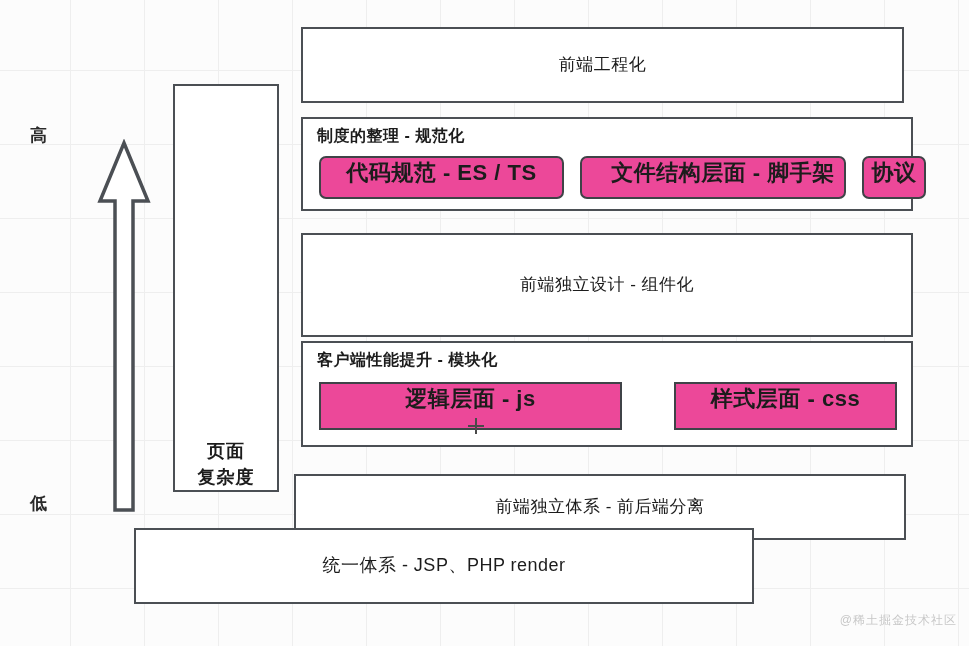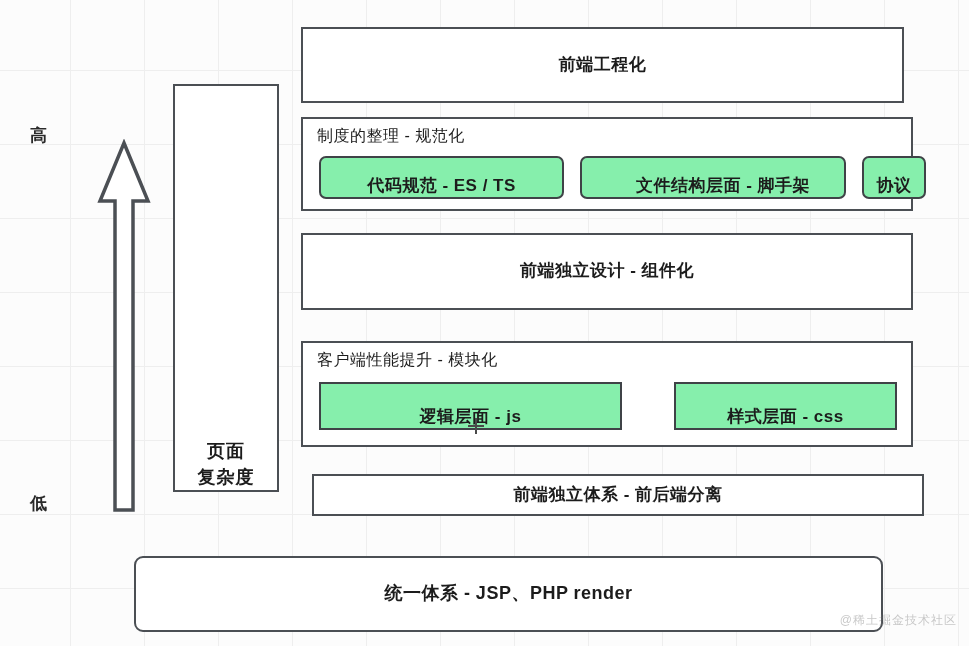--- a/index.html
+++ b/index.html
@@ -29,53 +29,53 @@
   
   .box {
     position: absolute;
     box-sizing: border-box;
     background: #ffffff;
     border: 2px solid #4b4f54;
     display: flex;
     align-items: center;
     justify-content: center;
     color: #1c1c1c;
-    font-weight: bold;
+    font-weight: normal;
   }
   .box .label {
     font-size: 17px;
     letter-spacing: 0.5px;
     line-height: 1.3;
   }
 
   
   .layer-group {
     position: absolute;
     box-sizing: border-box;
     background: #ffffff;
     border: 2px solid #4b4f54;
   }
   .group-title {
     position: absolute;
     left: 14px;
     top: 7px;
     font-size: 16px;
-    font-weight: normal;
+    font-weight: bold;
     color: #1c1c1c;
     letter-spacing: 0.5px;
   }
   .subbox {
     position: absolute;
     box-sizing: border-box;
-    background: #86efac;
+    background: #ec4899;
     border: 2px solid #3f4347;
     display: flex;
-    align-items: flex-end;
+    align-items: flex-start;
     justify-content: center;
-    font-size: 17px;
+    font-size: 22px;
     font-weight: bold;
     color: #1c1c1c;
     letter-spacing: 0.5px;
   }
   .subbox.rounded { border-radius: 7px; }
 
   
   .axis-label {
     position: absolute;
     font-size: 17px;
@@ -177,39 +177,39 @@
       <span>代码规范 - ES / TS</span>
     </div>
     <div class="subbox rounded" style="left:277px; top:37px; width:266px; height:43px;padding-left:20px;">
       <span>文件结构层面 - 脚手架</span>
     </div>
     <div class="subbox rounded" style="left:559px; top:37px; width:64px; height:43px;">
       <span>协议</span>
     </div>
   </div>
 
-  <div class="box" style="left:301px; top:233px; width:612px; height:77px;">
+  <div class="box" style="left:301px; top:233px; width:612px; height:104px;">
     <span class="label">前端独立设计 - 组件化</span>
   </div>
 
   <div class="layer-group" style="left:301px; top:341px; width:612px; height:106px;">
     <div class="group-title">客户端性能提升 - 模块化</div>
     <div class="subbox" style="left:16px; top:39px; width:303px; height:48px;">
       <span>逻辑层面 - js</span>
     </div>
     <div class="subbox" style="left:371px; top:39px; width:223px; height:48px;">
       <span>样式层面 - css</span>
     </div>
   </div>
 
-  <div class="box" style="left:312px; top:474px; width:612px; height:42px;">
+  <div class="box" style="left:294px; top:474px; width:612px; height:66px;">
     <span class="label">前端独立体系 - 前后端分离</span>
   </div>
 
-  <div class="box" style="left:134px; top:556px; width:749px; height:76px;border-radius:9px;">
+  <div class="box" style="left:134px; top:528px; width:620px; height:76px;">
     <span class="label" style="font-size:18px;">统一体系 - JSP、PHP render</span>
   </div>
 
   <div id="cursor-crosshair"></div>
 
   <div id="watermark">@稀土掘金技术社区</div>
 
 </div>
 
 </body></html>

